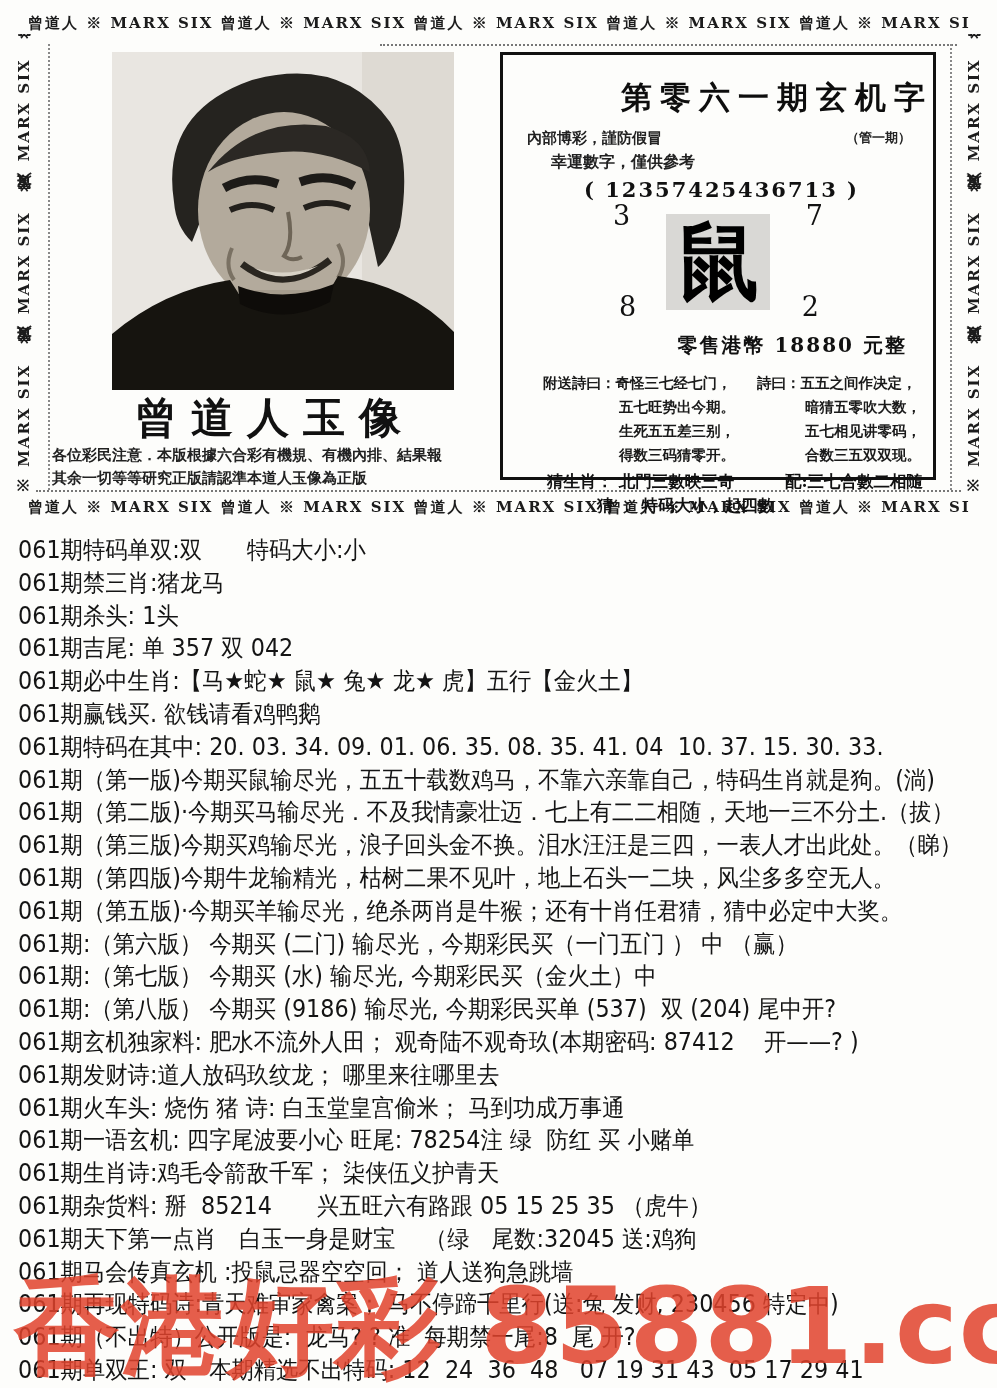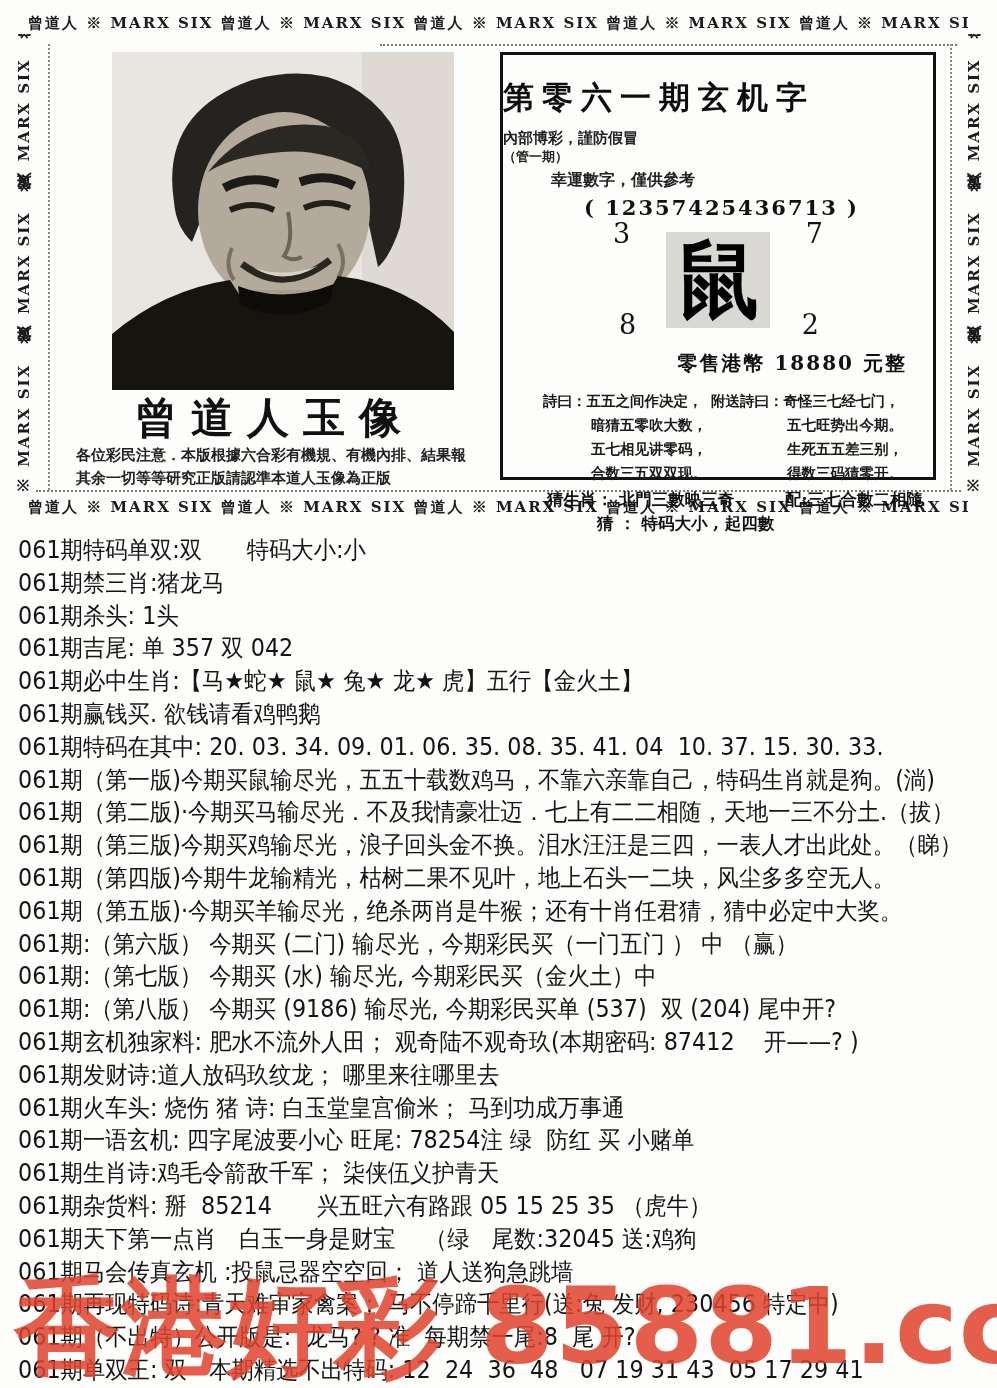--- a/index.html
+++ b/index.html
@@ -19,28 +19,28 @@
   .vs-left{left:14px;}
   .vs-right{left:964px;}
   .vrule{position:absolute;top:44px;height:446px;width:0;border-left:2px dotted #888;}
   .vr-left{left:48px;}
   .vr-right{left:950px;}
 
   
   .photo{position:absolute;left:112px;top:52px;width:342px;height:338px;background:#e9e7e3;overflow:hidden;}
   .caption{position:absolute;left:60px;top:390px;width:430px;text-align:center;
            font:bold 42px "DejaVu Serif",serif;letter-spacing:14px;color:#111;}
-  .notice{position:absolute;left:76px;top:444px;width:430px;
+  .notice{position:absolute;left:52px;top:444px;width:430px;
           font:bold 15px "DejaVu Serif",serif;line-height:23px;color:#222;}
 
   
   .mbox{position:absolute;left:500px;top:52px;width:436px;height:428px;border:3px solid #111;box-sizing:border-box;}
-  .mtitle{margin-top:22px;text-align:left;font:bold 31px "DejaVu Serif",serif;letter-spacing:8px;color:#0d0d0d;}
-  .msubrow{display:flex;justify-content:space-between;padding:10px 22px 0 0;
-           font:bold 15px "DejaVu Serif",serif;color:#222;flex-direction:column;}
+  .mtitle{margin-top:22px;text-align:right;font:bold 31px "DejaVu Serif",serif;letter-spacing:8px;color:#0d0d0d;padding-left:8px;}
+  .msubrow{display:flex;justify-content:space-between;padding:10px 22px 0 24px;
+           font:bold 15px "DejaVu Serif",serif;color:#222;}
   .msub-right{font-size:13px;}
   .mlucky{padding:4px 0 0 16px;font:bold 16px "DejaVu Serif",serif;color:#222;margin-left:32px;}
   .mnums{margin-top:4px;text-align:center;font:bold 21px "DejaVu Serif",serif;letter-spacing:2px;color:#111;padding-left:7px;}
   .zodiac{position:relative;width:210px;height:112px;margin:4px auto 0;}
   .zchar{position:absolute;left:50%;top:50%;transform:translate(-50%,-50%);
          font:bold 84px/96px "DejaVu Serif",serif;background:#d9d8d5;padding:0 10px;color:#000;}
   .corner{position:absolute;font:20px "DejaVu Serif",serif;color:#111;font-size:27px;}
   .c-tl{left:0;top:-6px;} .c-tr{right:0;top:-6px;} .c-bl{left:6px;bottom:-4px;} .c-br{right:4px;bottom:-4px;}
   .mprice{margin-top:14px;text-align:right;padding-right:26px;
           font:bold 20px "DejaVu Serif",serif;letter-spacing:2px;color:#111;margin-left:28px;}
@@ -129,31 +129,31 @@
       <span class="corner c-tl">3</span>
       <span class="corner c-tr">7</span>
       <span class="zchar">鼠</span>
       <span class="corner c-bl">8</span>
       <span class="corner c-br">2</span>
     </div>
 
     <div class="mprice">零售港幣 18880 元整</div>
 
     <div class="poems">
+      <div class="poem poem-left">
+        <div class="pline"><span>附送詩曰：</span><span>奇怪三七经七门，</span></div>
+        <div class="pline indent-l">五七旺势出今期。</div>
+        <div class="pline indent-l">生死五五差三别，</div>
+        <div class="pline indent-l">得数三码猜零开。</div>
+      </div>
       <div class="poem poem-right">
         <div class="pline"><span>詩曰：</span><span>五五之间作决定，</span></div>
         <div class="pline indent-r">暗猜五零吹大数，</div>
         <div class="pline indent-r">五七相见讲零码，</div>
         <div class="pline indent-r">合数三五双双现。</div>
-      </div>
-      <div class="poem poem-left">
-        <div class="pline"><span>附送詩曰：</span><span>奇怪三七经七门，</span></div>
-        <div class="pline indent-l">五七旺势出今期。</div>
-        <div class="pline indent-l">生死五五差三别，</div>
-        <div class="pline indent-l">得数三码猜零开。</div>
       </div>
     </div>
 
     <div class="guessrow">
       <span>猜生肖： 北門三數映三奇</span>
       <span>配:三七合數二相隨</span>
     </div>
     <div class="guess2">猜 ： 特码大小 , 起四數</div>
   </div>
 

